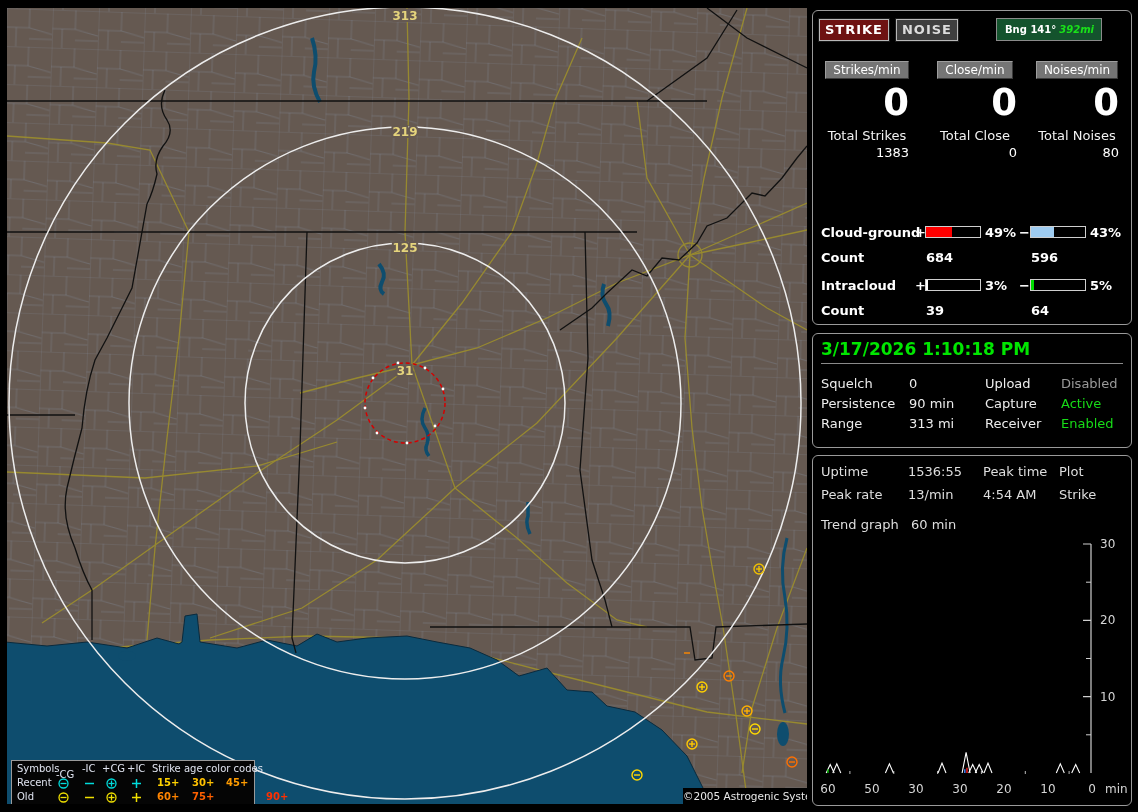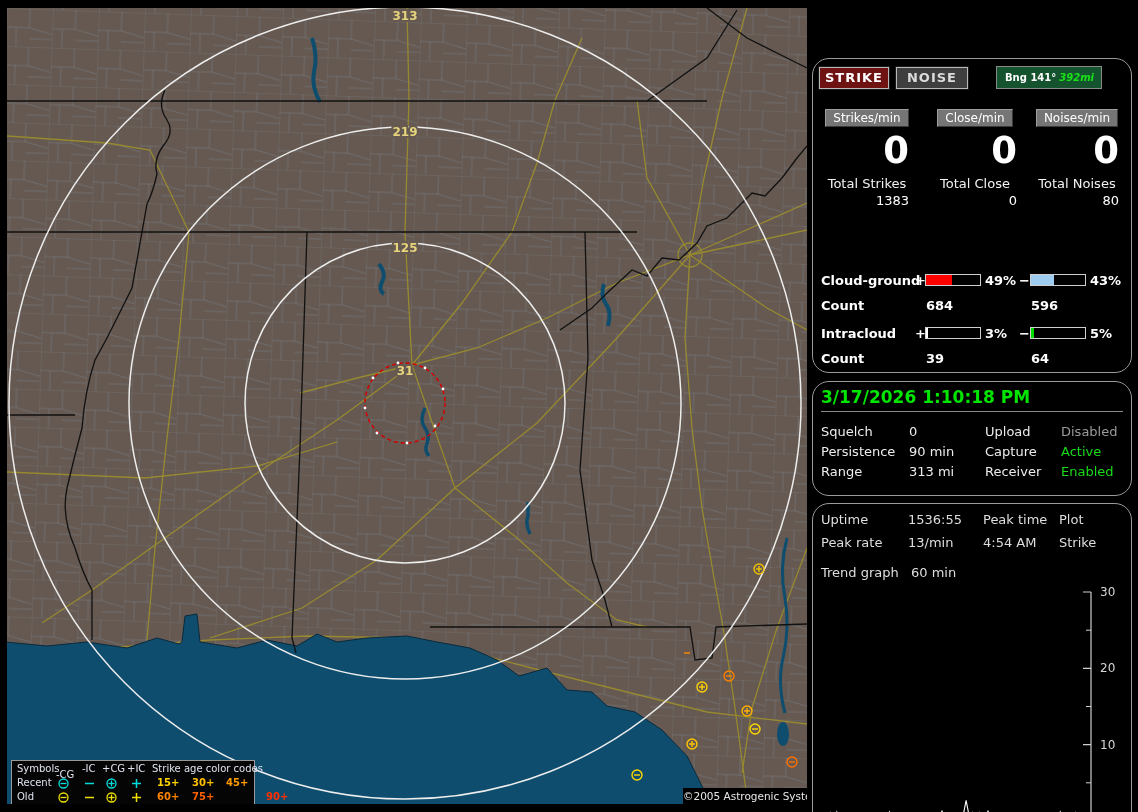--- a/index.html
+++ b/index.html
@@ -16,29 +16,29 @@
   #map-legend { position:absolute; left:4px; top:752px; width:244px; height:45px; background:#050505;
                 border:1px solid #9a9a9a; font-size:10px; color:#dfe3ef; }
   .lg-cell { position:absolute; white-space:nowrap; }
   .lg-age { font-weight:bold; }
   .lg-sym svg { display:block; }
 
   #map-copyright { position:absolute; left:676px; top:780px; width:124px; height:16px; background:#000;
                    color:#e8e8e8; font-size:10.5px; text-align:center; line-height:16px; white-space:nowrap; }
 
   
-  .panel { position:absolute; left:812px; width:320px; background:#000; border:1px solid #9a9a9a; border-radius:17px;margin-top:48px; }
+  .panel { position:absolute; left:812px; width:320px; background:#000; border:1px solid #9a9a9a; border-radius:6px; }
   #panel-counters { top:10px;  height:315px; }
   #panel-status   { top:333px; height:115px; }
   #panel-session  { top:455px; height:351px; }
 
   .btn { position:absolute; text-align:center; font-weight:bold; font-size:13px; line-height:20px;
          border:1px solid #b8b8b8; box-shadow:0 0 0 1px #1a1a1a; letter-spacing:1px; cursor:default; }
   #strike-btn { left:6px;  top:8px; width:70px; height:22px; background:#6e1212; color:#fff; }
-  #noise-btn  { left:83px; top:8px; width:72px; height:22px; background:#3f3f3f; color:#dcdcdc; }
+  #noise-btn  { left:83px; top:8px; width:62px; height:22px; background:#3f3f3f; color:#dcdcdc; }
   #bng-box { position:absolute; left:183px; top:7px; width:106px; height:23px; background:#14532d;
              border:1px solid #8a8a8a; font-weight:bold; font-size:10px; line-height:21px; }
   #bng-box .bng-label { position:absolute; left:8px; color:#fff; }
   #bng-box .bng-dist  { position:absolute; right:7px; color:#19e219;font-style:italic; }
 
   .cnt-col { position:absolute; top:50px; width:100px; height:120px; }
   .cnt-col.c0 { left:4px; } .cnt-col.c1 { left:112px; } .cnt-col.c2 { left:214px; }
   .cnt-label { display:block; margin:0 auto; width:max-content; padding:1px 7px; background:#757575; color:#fff;
                font-size:12px; border:1px solid #9e9e9e; border-bottom-color:#3a3a3a; border-right-color:#3a3a3a; }
   .rate-val { display:block; text-align:right; padding-right:8px; font-size:37px; font-weight:bold; margin-top:2px; line-height:44px; color:#fff; }

